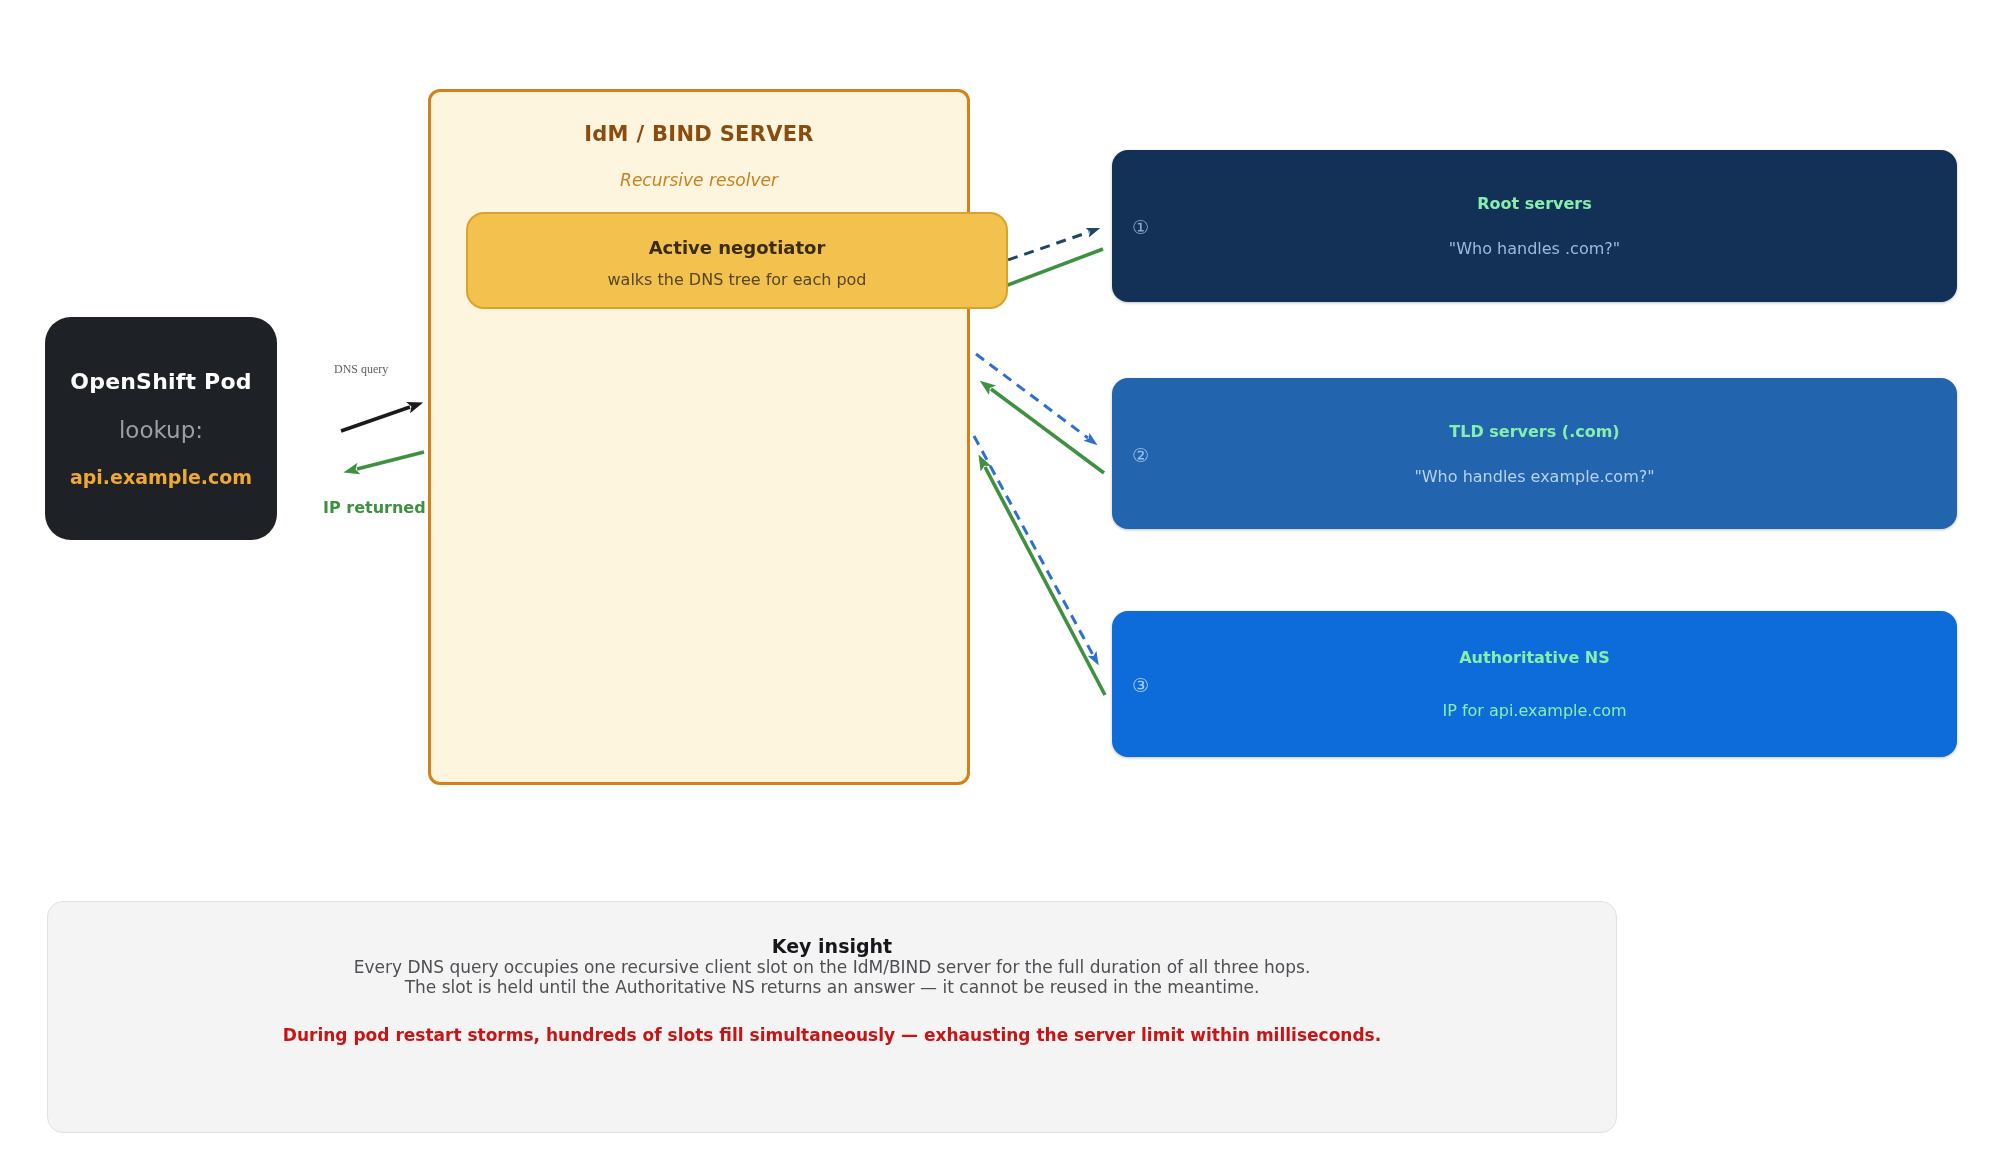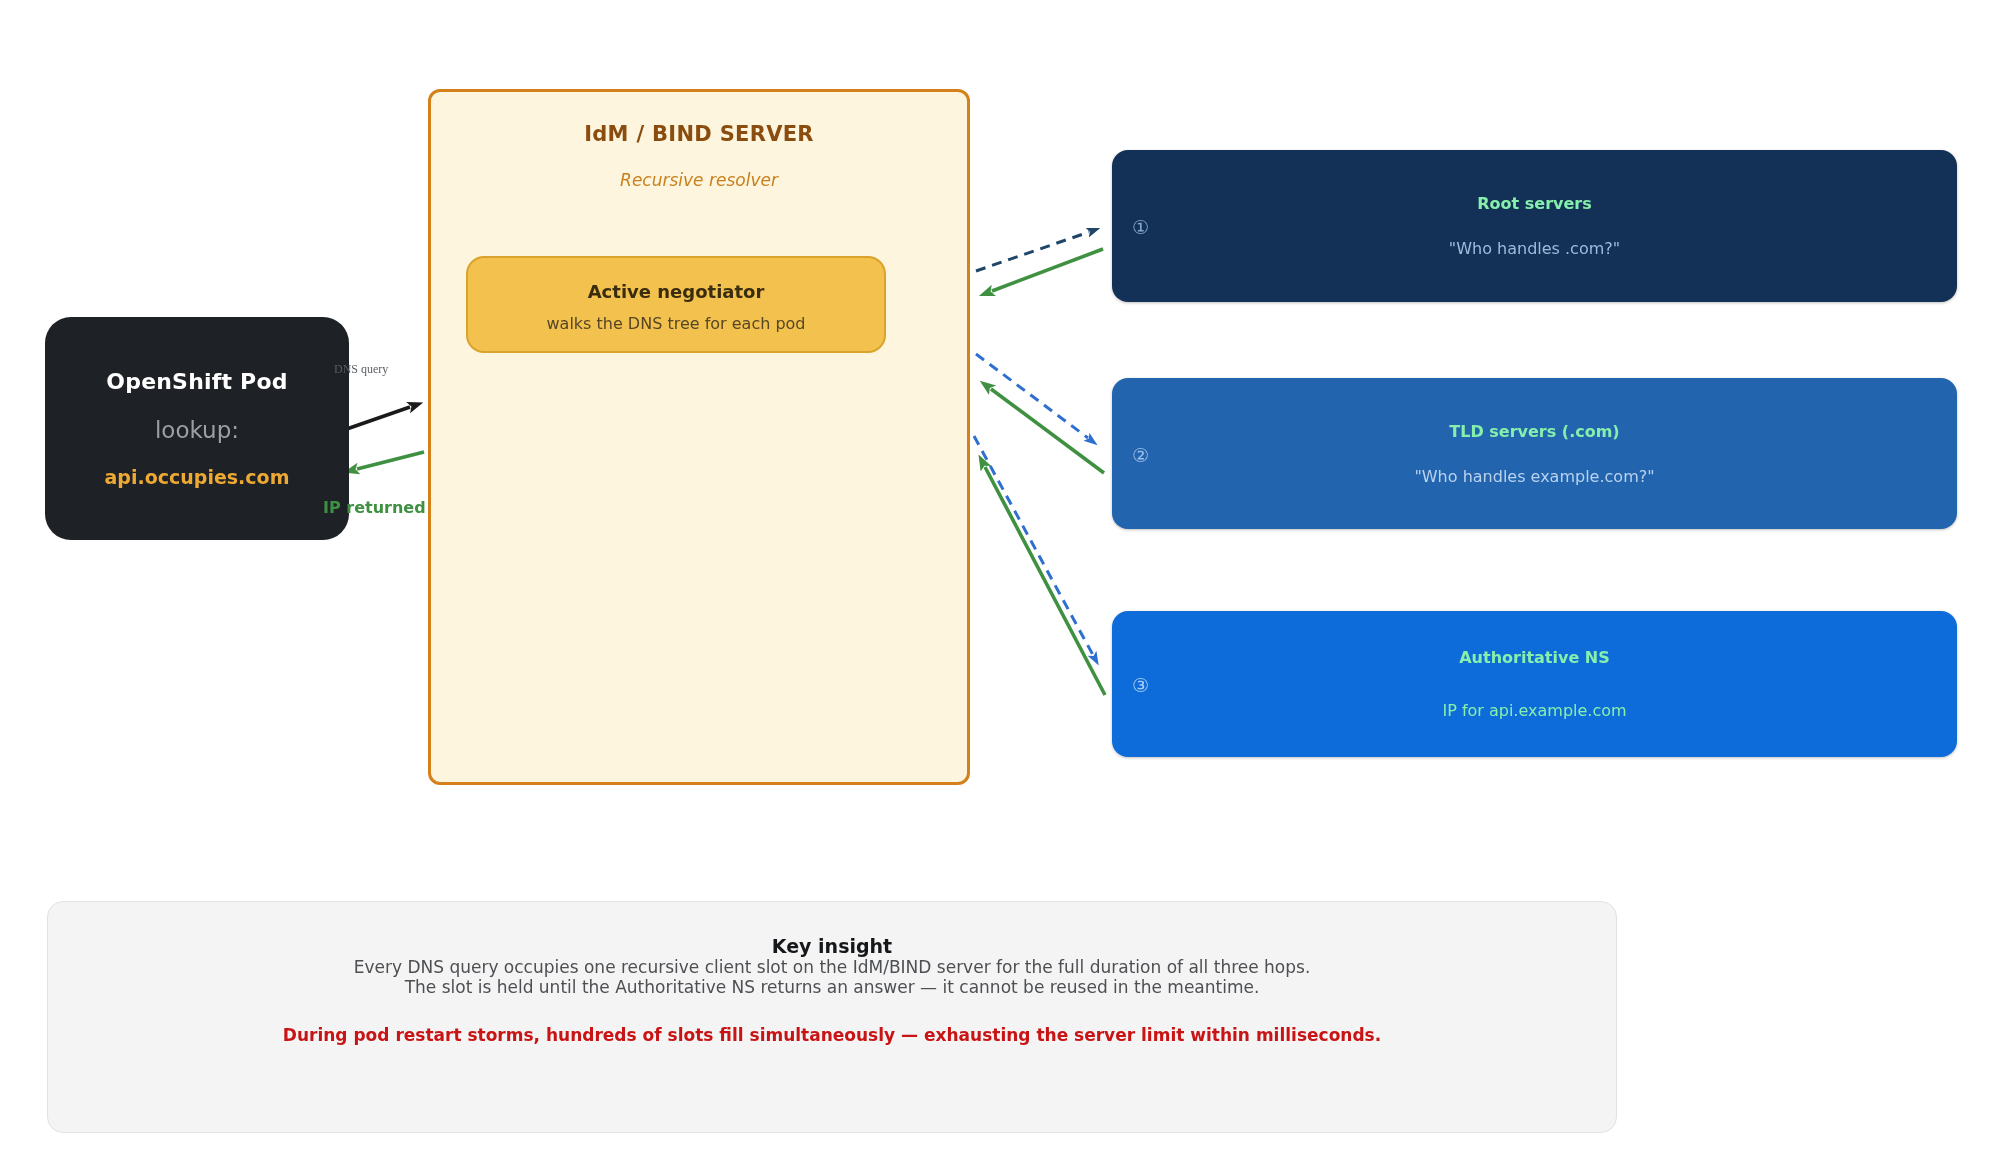--- a/index.html
+++ b/index.html
@@ -4,21 +4,21 @@
 <style>
   html,body{margin:0;padding:0;background:#ffffff;}
   .canvas{
     position:relative;width:1999px;height:1163px;background:#ffffff;overflow:hidden;
     font-family:"DejaVu Sans","Liberation Sans",sans-serif;
   }
   .arrow-layer{position:absolute;left:0;top:0;width:1999px;height:1163px;pointer-events:none;}
 
   
   .pod{
-    position:absolute;left:45px;top:317px;width:304px;height:223px;
+    position:absolute;left:45px;top:317px;width:232px;height:223px;
     background:var(--c-pod-bg,#1e2125);border-radius:26px;
     display:flex;flex-direction:column;align-items:center;justify-content:center;gap:23px;
     text-align:center;
   }
   .pod-title{color:#ffffff;font-size:22px;font-weight:bold;letter-spacing:.2px;}
   .pod-label{color:#9aa0a6;font-size:23px;}
   .pod-domain{color:var(--c-pod-domain,#eda934);font-size:19px;font-weight:bold;}
 
   
   .label-query{position:absolute;left:334px;top:362px;font-size:12px;color:#5a5e63;white-space:nowrap;font-family:Liberation Serif, serif;}
@@ -26,22 +26,22 @@
 
   
   .idm{
     position:absolute;left:428px;top:89px;width:542px;height:696px;box-sizing:border-box;
     background:var(--c-idm-bg,#fdf5dd);border:3px solid var(--c-idm-border,#d4811c);
     border-radius:12px;text-align:center;
   }
   .idm-title{margin-top:30px;font-size:21px;font-weight:bold;color:var(--c-idm-title,#8a4d0f);letter-spacing:.3px;}
   .idm-subtitle{margin-top:24px;font-size:17px;font-style:italic;color:var(--c-idm-subtitle,#c9801f);}
   .negotiator{
-    position:absolute;left:35px;top:120px;width:420px;height:97px;box-sizing:border-box;
-    background:var(--c-negotiator-bg,#f2c14e);border:2px solid #daa32c;border-radius:18px;margin-top:44px;
+    position:absolute;left:35px;top:120px;width:542px;height:97px;box-sizing:border-box;
+    background:var(--c-negotiator-bg,#f2c14e);border:2px solid #daa32c;border-radius:18px;
   }
   .negotiator-title{margin-top:23px;font-size:18px;font-weight:bold;color:#3a2c0e;}
   .negotiator-desc{margin-top:12px;font-size:16px;color:#574625;}
   .waiting{
     position:absolute;left:31px;top:375px;width:449px;height:274px;box-sizing:border-box;
     background:var(--c-waiting-bg,#fbe9c0);border:2px dashed var(--c-waiting-border,#d6912c);
     border-radius:18px;
   }
   .waiting-title{margin-top:33px;font-size:18px;font-weight:bold;color:var(--c-waiting-title,#8a5a10);}
   .waiting-lines{margin-top:12px;font-size:16px;line-height:37px;color:var(--c-waiting-text,#9c712c);}
@@ -122,21 +122,21 @@
     <path class="arr-hop23" d="M 976 354 L 1088 438" marker-end="url(#mkBlue)"></path>
     <path class="arr-return" d="M 1104 473 L 991 389" marker-end="url(#mkGreen)"></path>
 
     <path class="arr-hop23" d="M 974 436 L 1093 655" marker-end="url(#mkBlue)"></path>
     <path class="arr-return" d="M 1105 695 L 985 467" marker-end="url(#mkGreen)"></path>
   </svg>
 
   <div class="pod">
     <div class="pod-title">OpenShift Pod</div>
     <div class="pod-label">lookup:</div>
-    <div class="pod-domain">api.occupies.com</div>
+    <div class="pod-domain">api.example.com</div>
   </div>
 
   <div class="label-query">DNS query</div>
   <div class="label-return">IP returned</div>
 
   <div class="idm">
     <div class="idm-title">IdM / BIND SERVER</div>
     <div class="idm-subtitle">Recursive resolver</div>
 
     <div class="negotiator">

